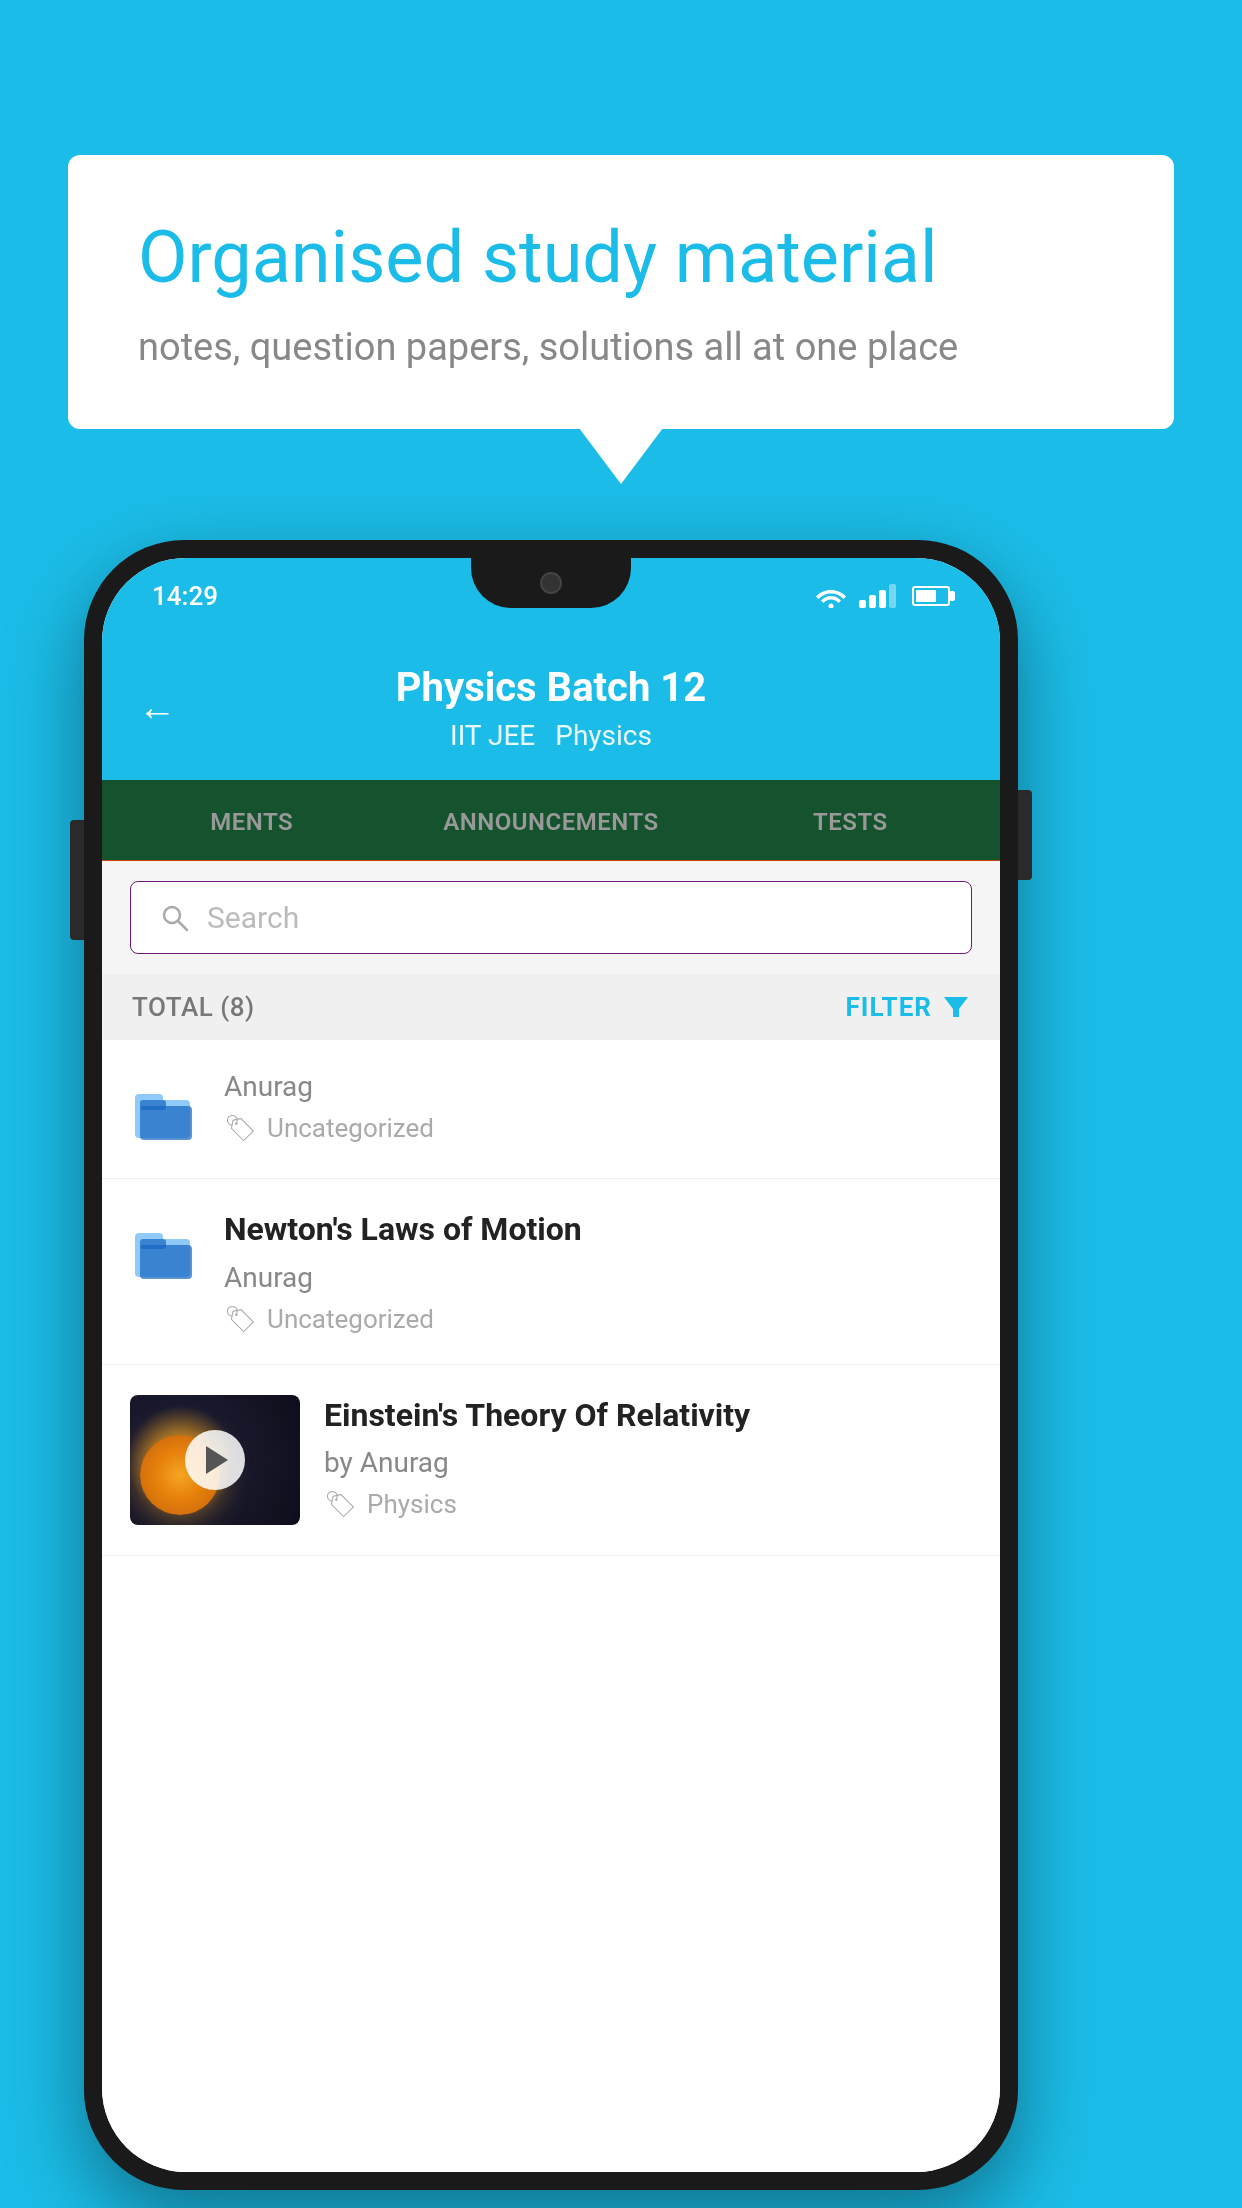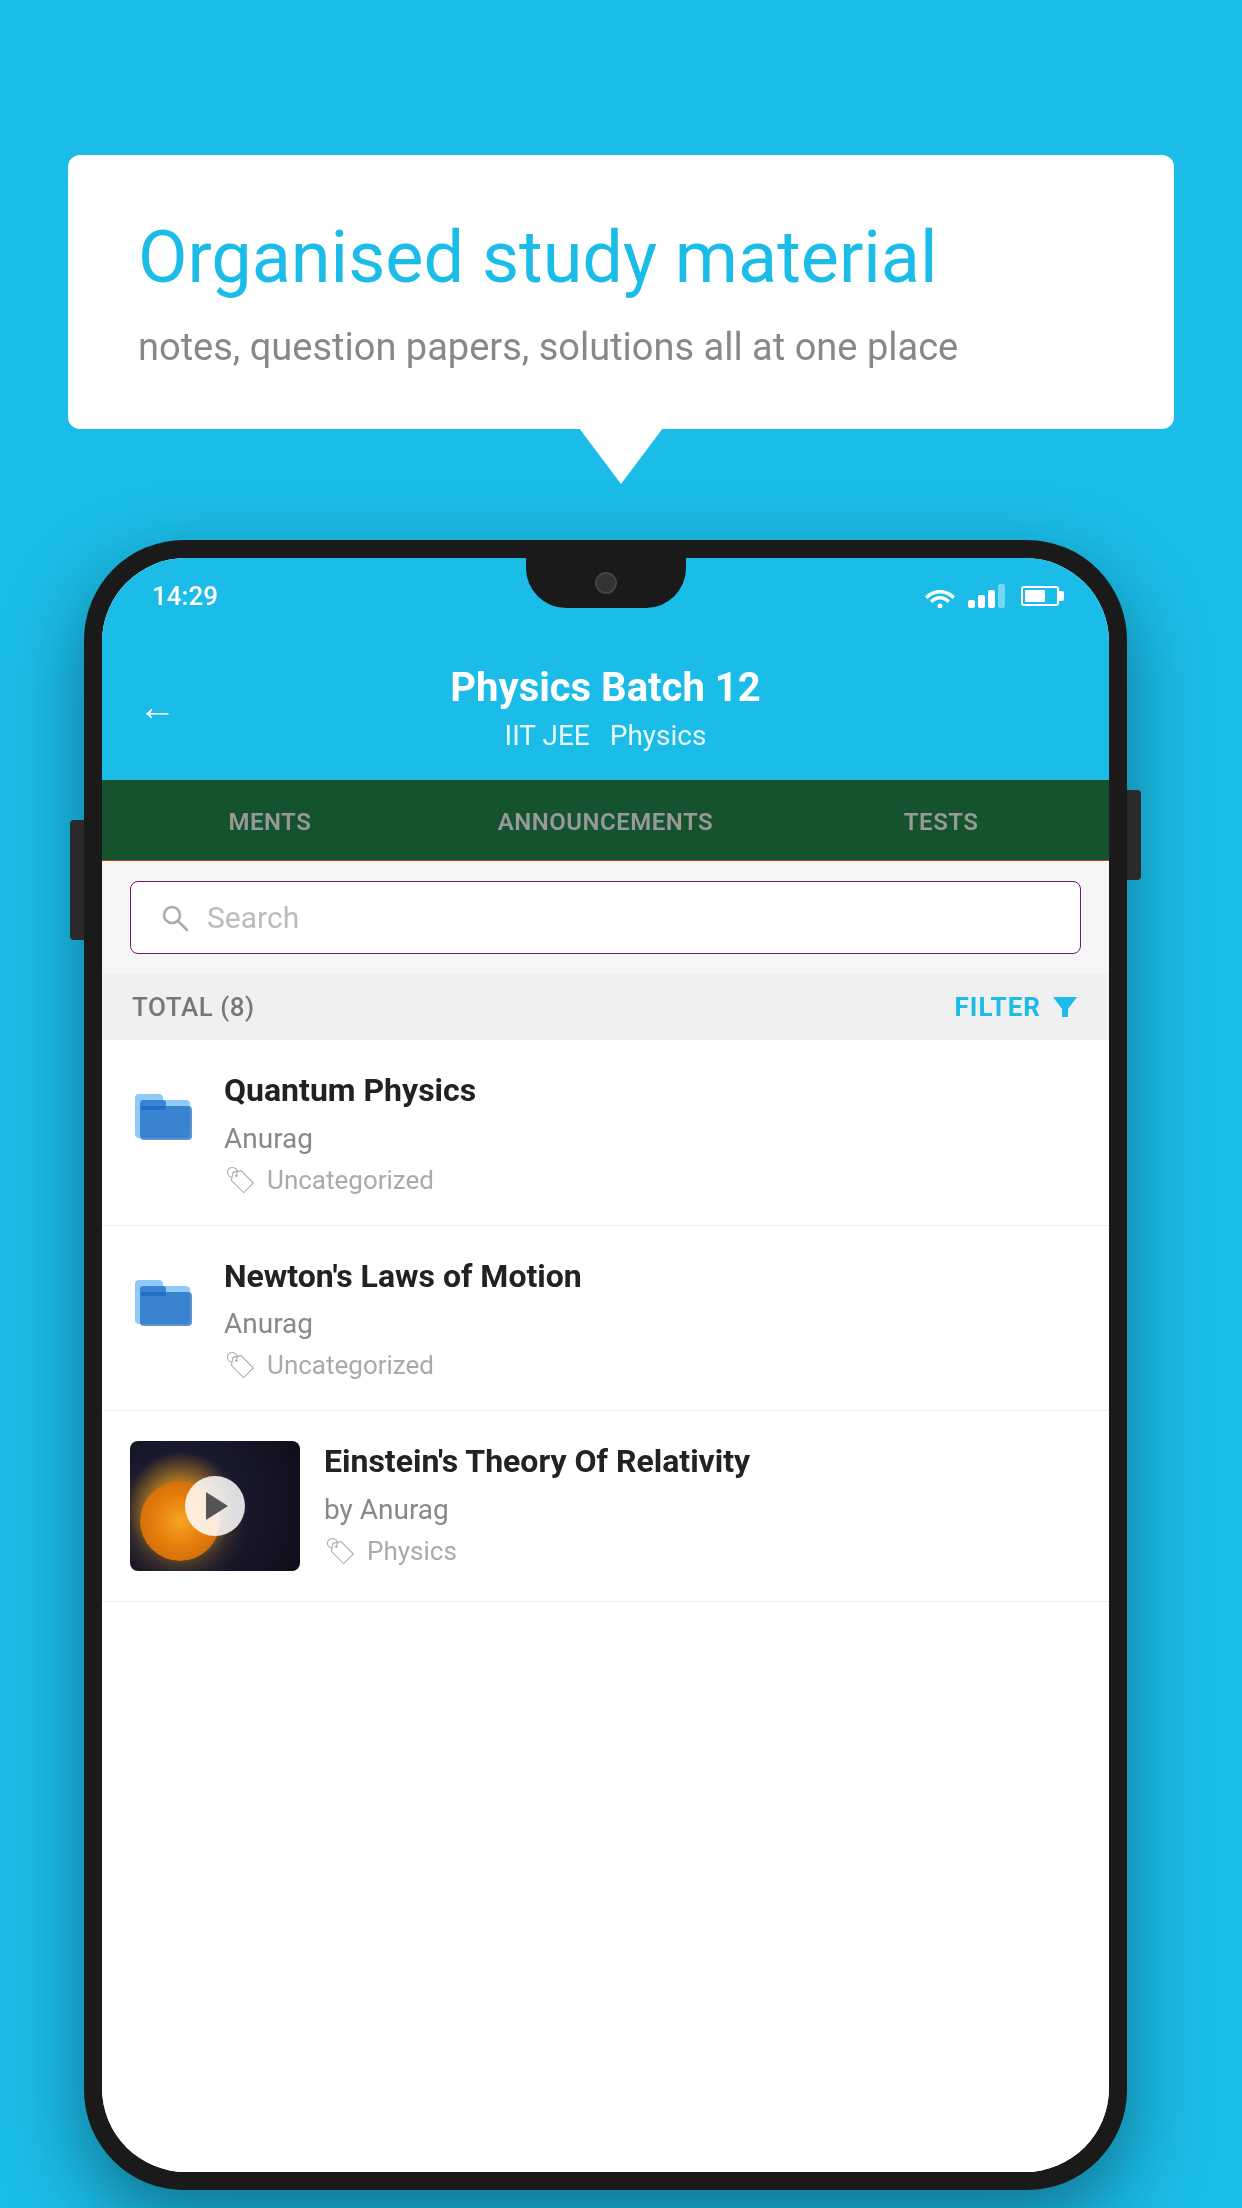--- a/index.html
+++ b/index.html
@@ -53,21 +53,21 @@
       font-size: 38px;
       color: #888;
       font-weight: 400;
     }
 
     
     .phone-wrapper {
       position: absolute;
       top: 540px;
       left: 84px;
-      width: 1043px;
+      width: 934px;
       height: 1650px;
     }
 
     .phone-outer {
       width: 100%;
       height: 100%;
       background: #1a1a1a;
       border-radius: 100px;
       padding: 18px;
       position: relative;
@@ -501,21 +501,20 @@
               <svg class="folder-svg" viewBox="0 0 70 70" fill="none" xmlns="http://www.w3.org/2000/svg">
 
                 <rect x="5" y="22" width="55" height="38" rx="4" fill="#90CAF9"></rect>
                 <rect x="5" y="16" width="28" height="12" rx="4" fill="#90CAF9"></rect>
 
                 <rect x="10" y="28" width="52" height="34" rx="4" fill="#1565C0" opacity="0.7"></rect>
                 <rect x="10" y="22" width="26" height="10" rx="3" fill="#1565C0" opacity="0.7"></rect>
               </svg>
             </div>
             <div class="video-info">
-              <div class="video-title">Quantum Physics</div>
               <div class="video-author">Anurag</div>
               <div class="video-tag">
                 <span>🏷</span>
                 <span>Uncategorized</span>
               </div>
             </div>
           </div>
 
           <div class="video-item">
             <div class="folder-icon">

